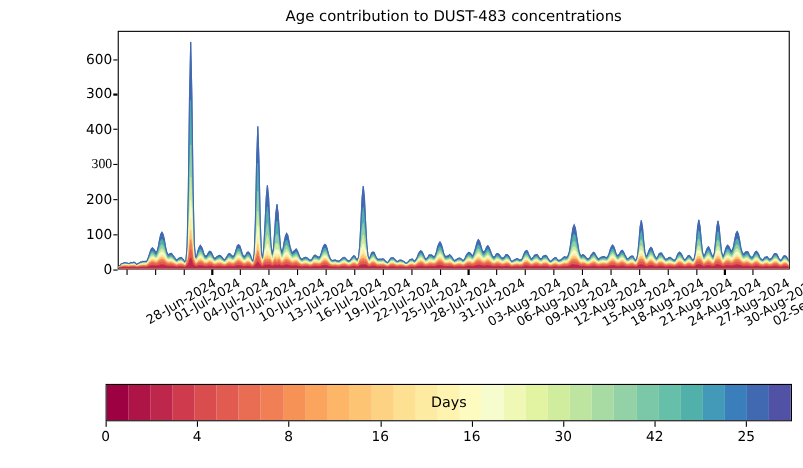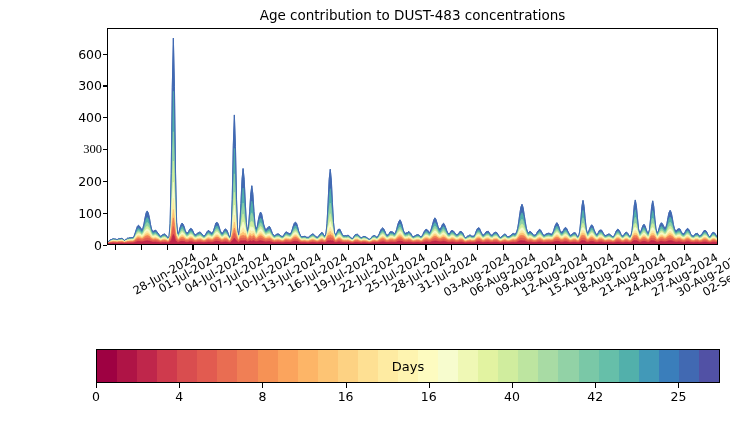--- a/index.html
+++ b/index.html
@@ -309,18 +309,18 @@
       <div class="cb-tick-mark" style="left: 416px;"></div>
       <div class="cb-tick-mark" style="left: 499.2px;"></div>
       <div class="cb-tick-mark" style="left: 582.4px;"></div>
     </div>
   <div id="cb-tick-labels">
       <div class="cb-tick-label" style="left: 0px;">0</div>
       <div class="cb-tick-label" style="left: 83.2px;">4</div>
       <div class="cb-tick-label" style="left: 166.4px;">8</div>
       <div class="cb-tick-label" style="left: 249.6px;">16</div>
       <div class="cb-tick-label" style="left: 332.8px;">16</div>
-      <div class="cb-tick-label" style="left: 416px;">40</div>
+      <div class="cb-tick-label" style="left: 416px;">30</div>
       <div class="cb-tick-label" style="left: 499.2px;">42</div>
       <div class="cb-tick-label" style="left: 582.4px;">25</div>
     </div>
 
 </div>
 
 </body></html>

